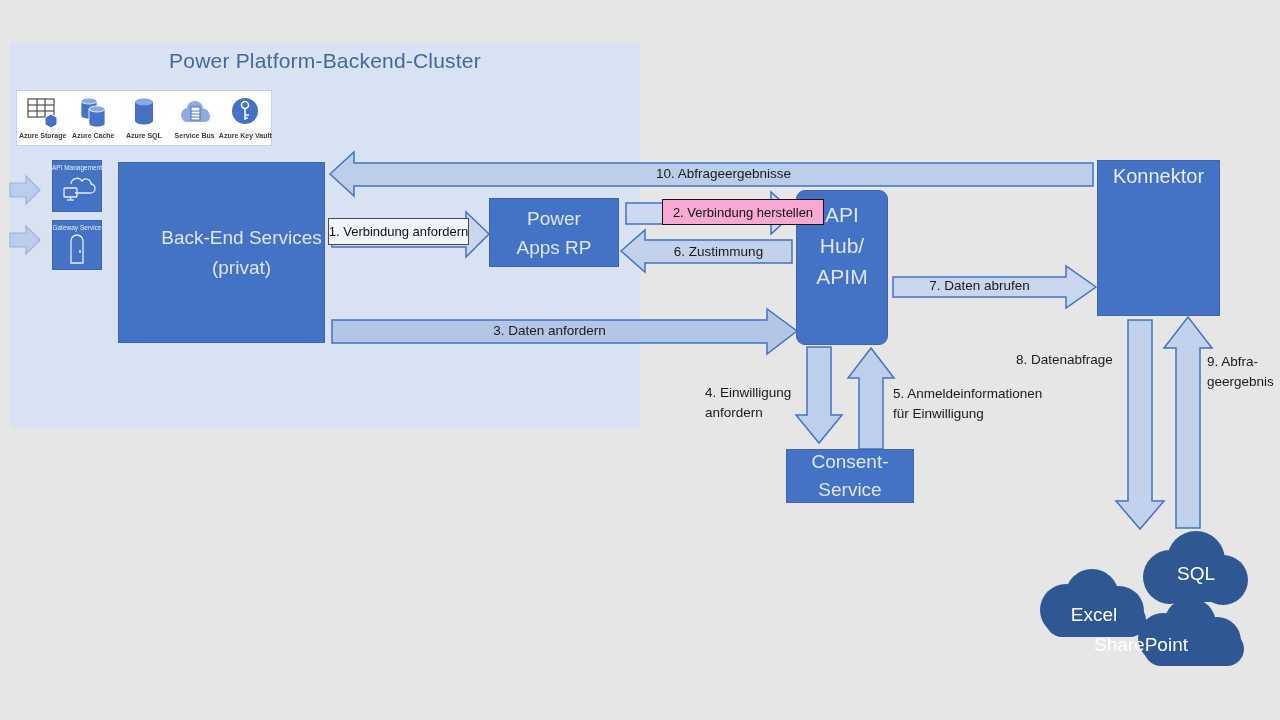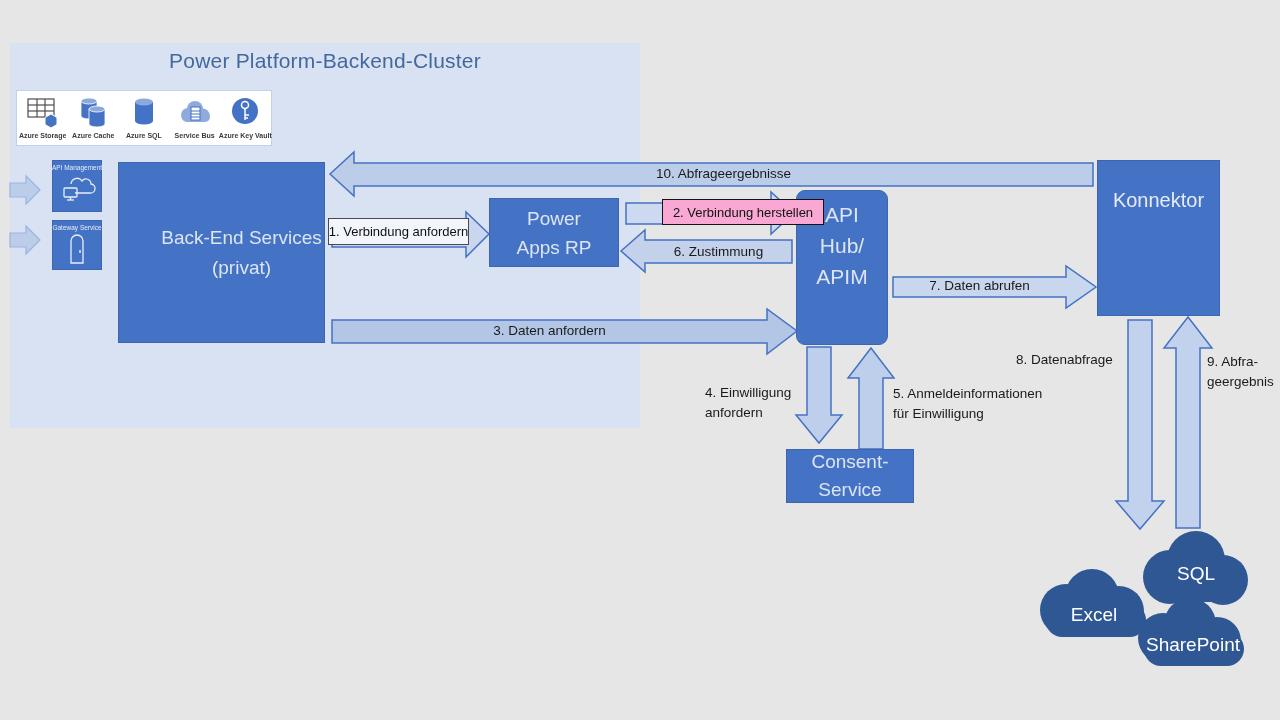--- a/index.html
+++ b/index.html
@@ -163,21 +163,21 @@
     <div class="center-col">
       <div>Power</div>
       <div>Apps RP</div>
     </div>
   </div>
   <div class="bluebox" style="left:796px;top:190px;width:92px;height:155px;font-size:21px;line-height:31px;padding-top:8px;border-radius:9px;">
     <div>API</div>
     <div>Hub/</div>
     <div>APIM</div>
   </div>
-  <div class="bluebox" style="left:1097px;top:160px;width:123px;height:156px;font-size:20px;padding-top:28px;color:#E6ECF8;">
+  <div class="bluebox" style="left:1097px;top:160px;width:123px;height:156px;font-size:20px;padding-top:4px;color:#E6ECF8;">
     <div>Konnektor</div>
   </div>
   <div class="bluebox" style="left:786px;top:449px;width:128px;height:54px;font-size:19px;line-height:28px;">
     <div class="center-col">
       <div>Consent-</div>
       <div>Service</div>
     </div>
   </div>
 
   <div class="lbl ctr" style="left:354px;top:166px;width:739px;">10. Abfrageergebnisse</div>
@@ -195,15 +195,15 @@
     <div>für Einwilligung</div>
   </div>
   <div class="lbl" style="left:1016px;top:352px;">8. Datenabfrage</div>
   <div class="lbl" style="left:1207px;top:352px;line-height:20px;">
     <div>9. Abfra-</div>
     <div>geergebnis</div>
   </div>
 
   <div class="cloud-label" style="left:1160px;top:563px;width:72px;">SQL</div>
   <div class="cloud-label" style="left:1056px;top:604px;width:76px;">Excel</div>
-  <div class="cloud-label" style="left:1131px;top:634px;width:124px;">SharePoint</div>
+  <div class="cloud-label" style="left:1079px;top:634px;width:124px;">SharePoint</div>
 
 </div>
 
 </body></html>

